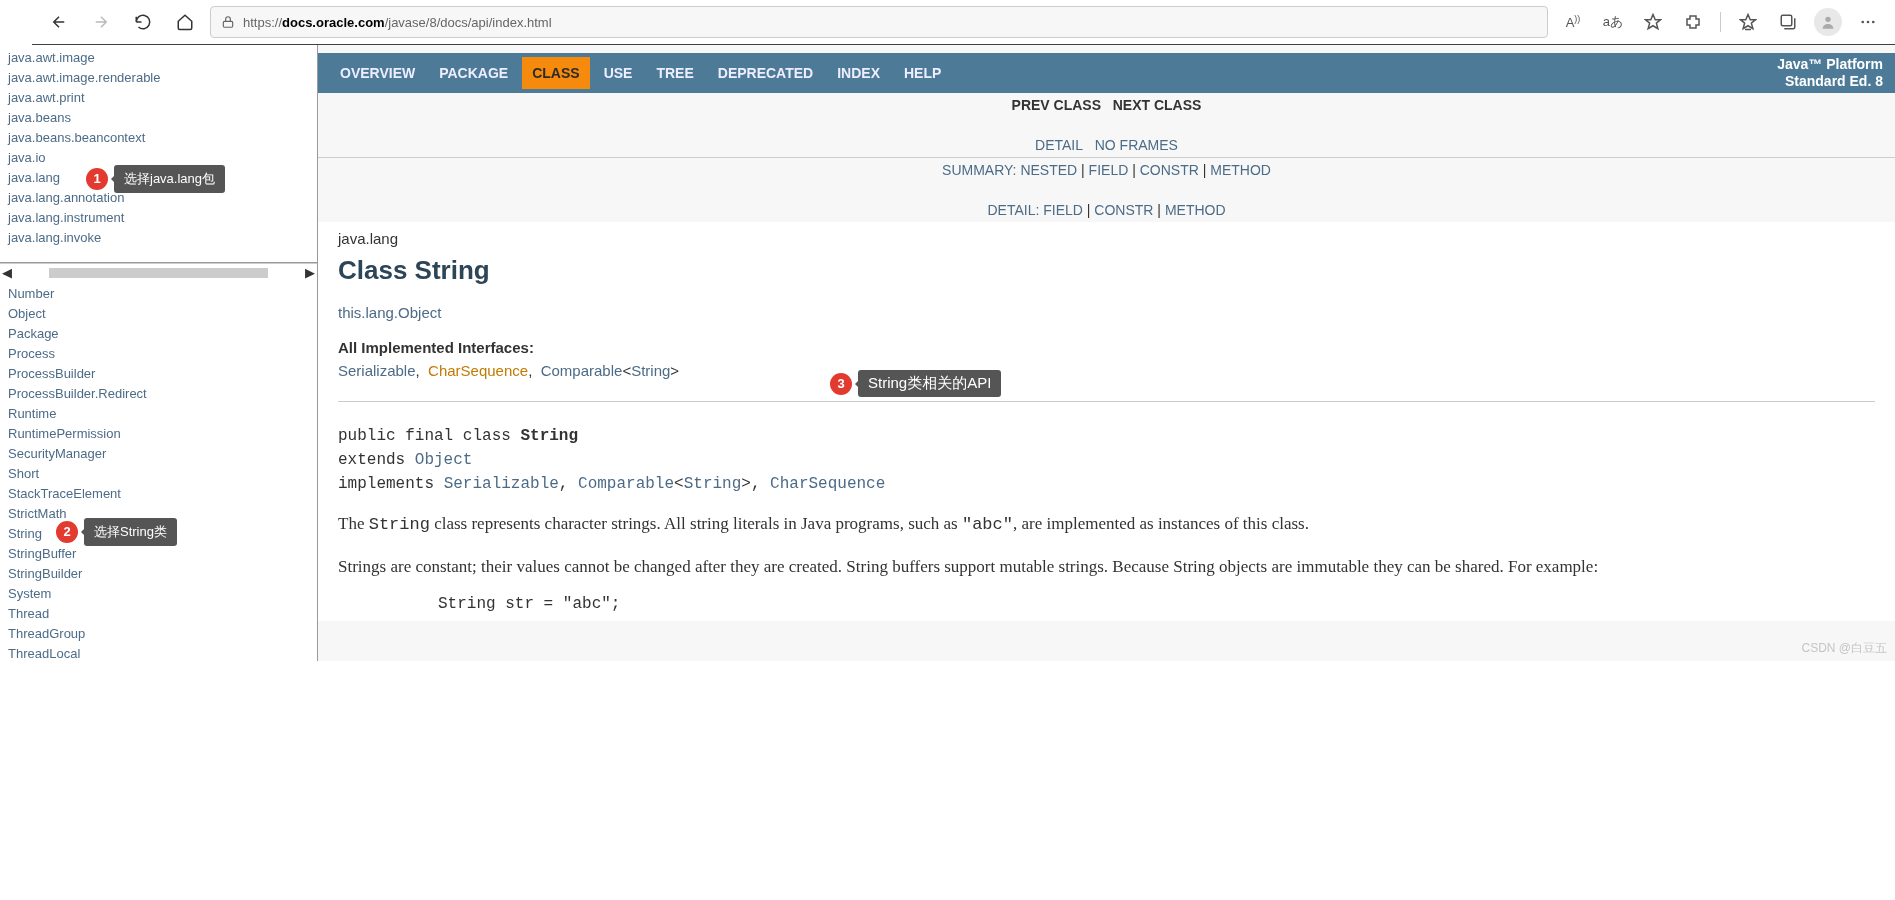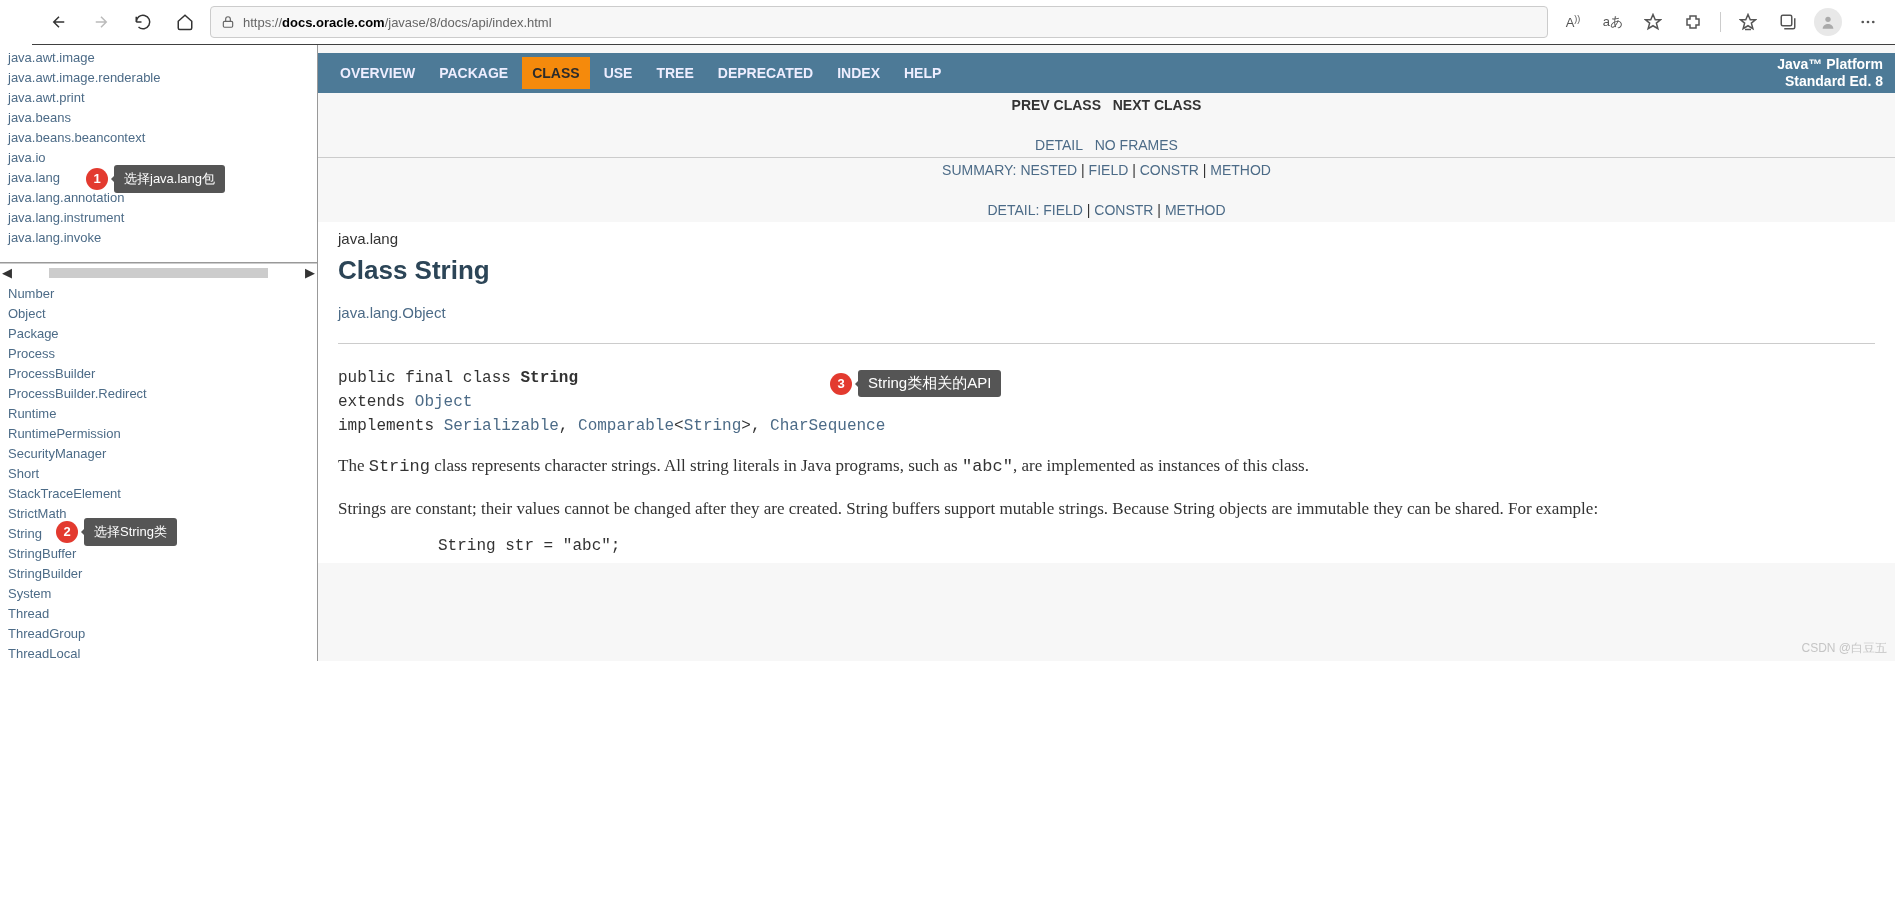--- a/index.html
+++ b/index.html
@@ -214,23 +214,29 @@
     <div class="subnav" style="border-top:1px solid #ccc;">
       <span><span>SUMMARY:</span> <span>NESTED</span> <span class="sep">|</span> <a>FIELD</a> <span class="sep">|</span> <a>CONSTR</a> <span class="sep">|</span> <a>METHOD</a></span>
       <span><span>DETAIL:</span> <a>FIELD</a> <span class="sep">|</span> <a>CONSTR</a> <span class="sep">|</span> <a>METHOD</a></span>
     </div>
 
     <div class="doc-body" style="background:#fff; position:relative;">
       <div class="pkg">java.lang</div>
       <h2>Class String</h2>
 
       <div class="inherit">
-        <div><a>java.lang.Object</a></div>
-      </div>
-
+        <div><a>this.lang.Object</a></div>
+      </div>
+
+      <div class="impl-label">All Implemented Interfaces:</div>
+      <div class="impl-list">
+        <a class="link">Serializable</a>,&nbsp;
+        <a class="highlight">CharSequence</a>,&nbsp;
+        <a class="link">Comparable</a>&lt;<a class="gen">String</a>&gt;
+      </div>
 
       <hr>
 
       <div class="sig">
         <span>public final class </span><span class="cls">String</span><br>
         <span>extends </span><a class="link">Object</a><br>
         <span>implements </span><a class="link">Serializable</a>, <a class="link">Comparable</a>&lt;<a class="link">String</a>&gt;, <a class="link">CharSequence</a>
       </div>
 
       <p class="desc">

